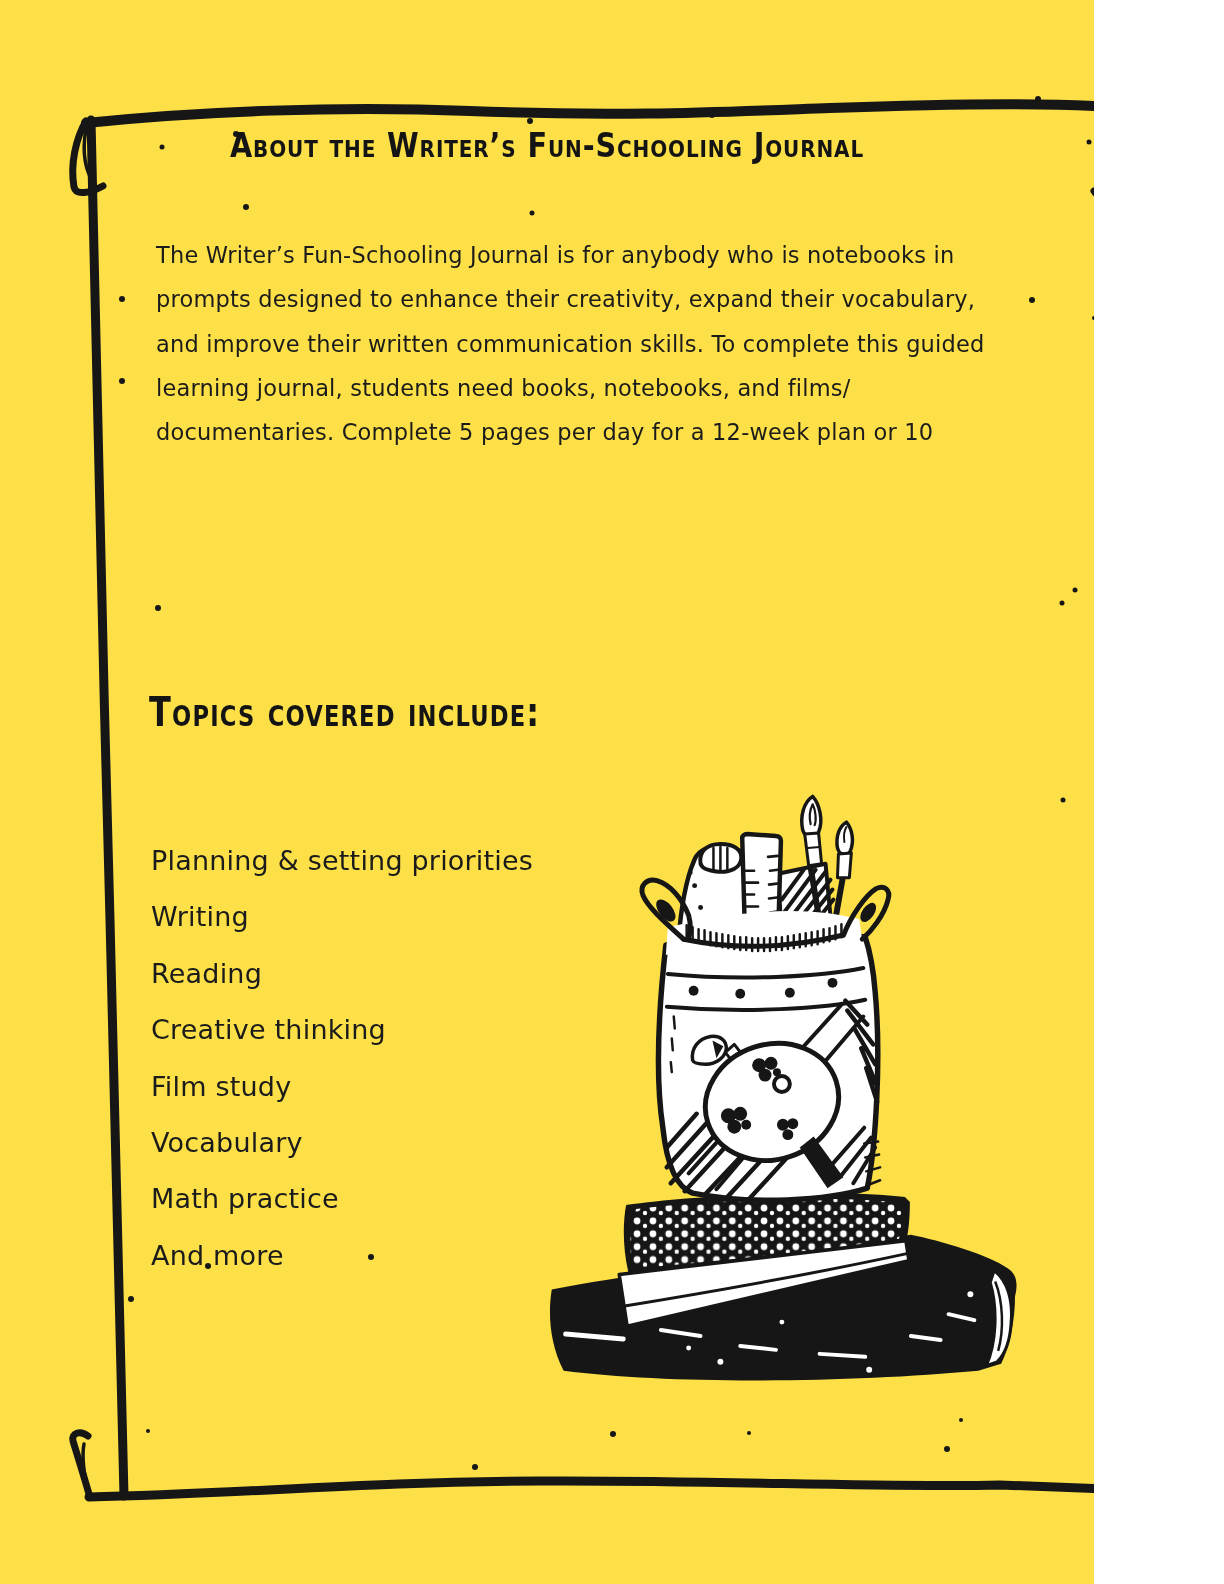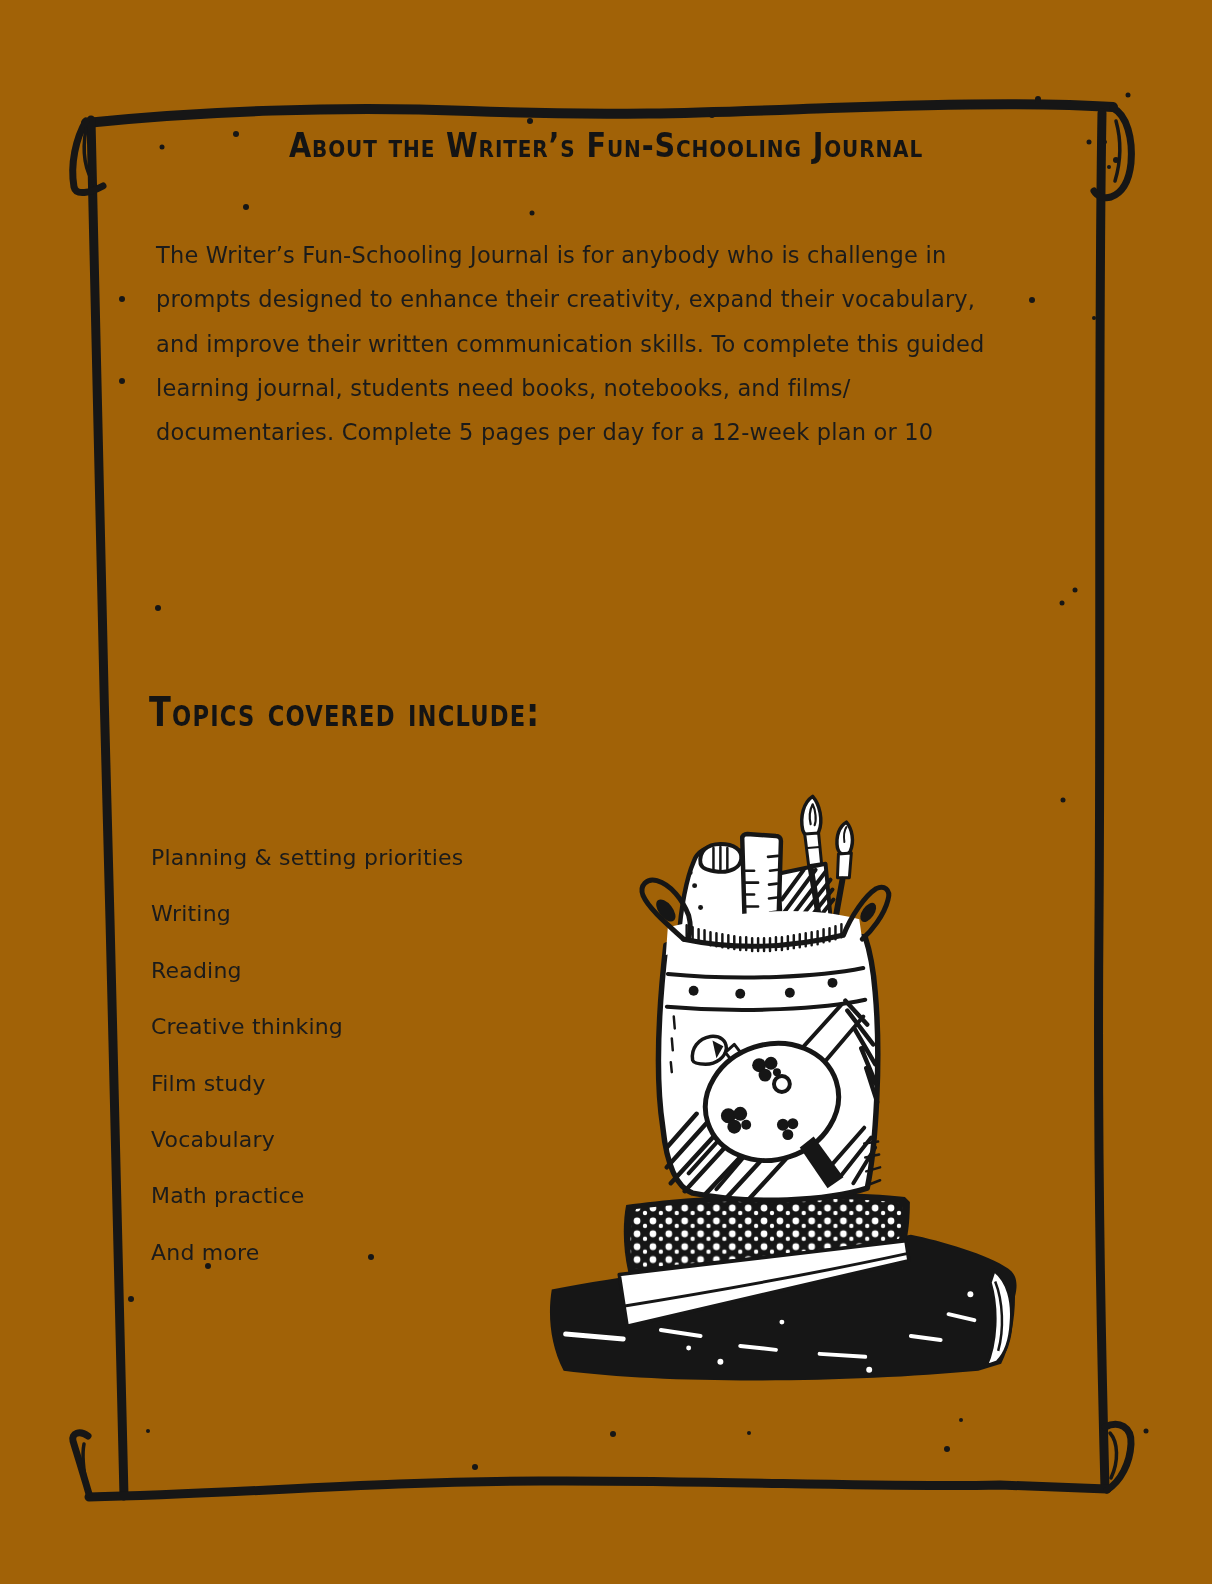--- a/index.html
+++ b/index.html
@@ -1,35 +1,35 @@
 <!DOCTYPE html>
 <html><head>
 <meta charset="utf-8">
 <style>
   html,body{margin:0;padding:0;background:#ffffff;}
   .page{
-    position:relative;width:1212px;height:1584px;background:#a16207;overflow:hidden;
+    position:relative;width:1094px;height:1584px;background:#fde047;overflow:hidden;
     font-family:"DejaVu Sans","Liberation Sans",sans-serif;color:#1b1b1b;
   }
   .frame{position:absolute;left:0;top:0;width:1224px;height:1584px;}
   .illustration{position:absolute;left:522px;top:776px;width:496px;height:625px;}
   .title{
     position:absolute;left:100px;right:100px;top:126px;margin:0;text-align:center;
     font-size:33px;font-weight:800;font-variant:small-caps;letter-spacing:1px;
     transform:scaleX(.87);color:#141414;white-space:nowrap;
   }
   .intro{position:absolute;left:156px;top:233px;}
   .intro .line{height:44.3px;line-height:44.3px;font-size:22.5px;letter-spacing:.2px;white-space:nowrap;}
   .topics-heading{
     position:absolute;left:149px;top:688px;margin:0;
     font-size:41px;font-weight:800;font-variant:small-caps;letter-spacing:1.5px;
     transform:scaleX(.78);transform-origin:0 50%;color:#141414;white-space:nowrap;
   }
   .topics{position:absolute;left:151px;top:845px;margin:0;padding:0;list-style:none;}
-  .topics li{height:56.4px;font-size:22px;letter-spacing:.2px;white-space:nowrap;}
+  .topics li{height:56.4px;font-size:27px;letter-spacing:.2px;white-space:nowrap;}
 </style>
 </head>
 <body>
 
 <div class="page">
 
   <svg class="frame" viewBox="0 0 1224 1584" aria-hidden="true">
     <g stroke="#161616" fill="none" stroke-linecap="round" stroke-linejoin="round">
 
       <path d="M86 123 C200 111 340 106 470 111 C620 117 720 112 830 108 C940 104 1040 102 1113 107" stroke-width="10"></path>
@@ -77,21 +77,21 @@
       <circle cx="749" cy="1433" r="2"></circle>
         <circle cx="148" cy="1431" r="2"></circle>
       <circle cx="1105" cy="142" r="2"></circle>
         <circle cx="1109" cy="167" r="2"></circle>
     </g>
   </svg>
 
   <h1 class="title">About the Writer’s Fun-Schooling Journal</h1>
 
   <div class="intro">
-    <div class="line">The Writer’s Fun-Schooling Journal is for anybody who is challenge in</div>
+    <div class="line">The Writer’s Fun-Schooling Journal is for anybody who is notebooks in</div>
     <div class="line">prompts designed to enhance their creativity, expand their vocabulary,</div>
     <div class="line">and improve their written communication skills. To complete this guided</div>
     <div class="line">learning journal, students need books, notebooks, and films/</div>
     <div class="line">documentaries. Complete 5 pages per day for a 12-week plan or 10</div>
   </div>
 
   <h2 class="topics-heading">Topics covered include:</h2>
   <ul class="topics">
     <li>Planning &amp; setting priorities</li>
     <li>Writing</li>

